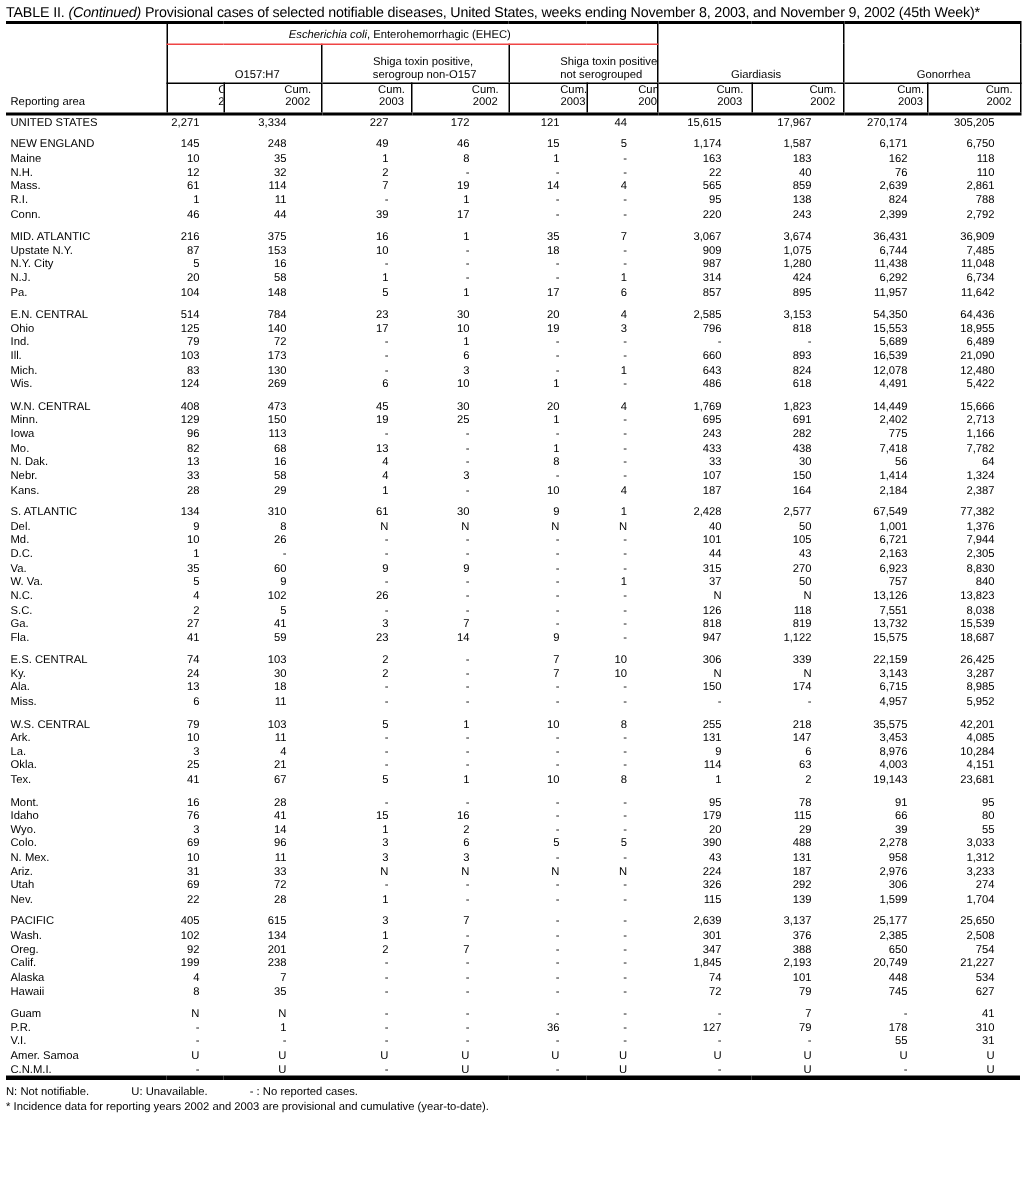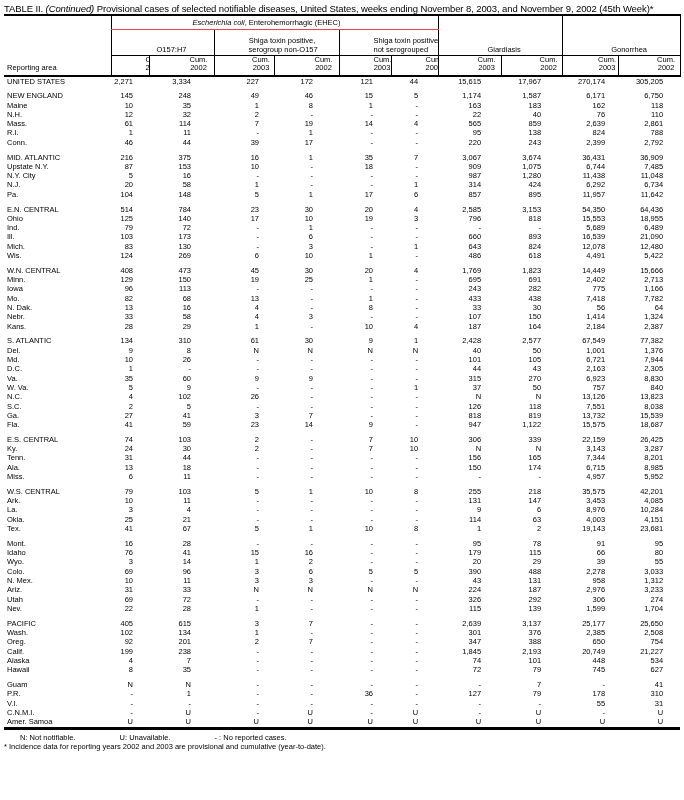--- a/index.html
+++ b/index.html
@@ -41,21 +41,21 @@
   td:nth-child(5)  { padding-right:26px; }
   td:nth-child(6)  { padding-right:18px; }
   td:nth-child(7)  { padding-right:20px; }
   td:nth-child(8)  { padding-right:20px; }
   td:nth-child(9)  { padding-right:21px; }
   td:nth-child(10) { padding-right:13px; }
   td:nth-child(11) { padding-right:17px; }
   .hr3 td.cum-cell { padding-right:0 !important;padding-left:34px; }
   
   .footnotes { margin-top:3px; font-size:7.5px; line-height:9.5px; }
-  .fn-item { display:inline-block;margin-left:16px; }
+  .fn-item { display:inline-block; }
   .fn-gap { margin-right:26px; }
 </style>
 </head>
 <body>
 
 <div class="page">
 
   <div class="title"><span>TABLE II. </span><i>(Continued)</i><span> Provisional cases of selected notifiable diseases, United States, weeks ending November 8, 2003, and November 9, 2002 (45th Week)*</span></div>
 
   <table>
@@ -637,33 +637,20 @@
           <td class="num">2</td>
           <td class="num">-</td>
           <td class="num">7</td>
           <td class="num">10</td>
           <td class="num">N</td>
           <td class="num">N</td>
           <td class="num">3,143</td>
           <td class="num">3,287</td>
         </tr>
         <tr>
-          <td class="label">Tenn.</td>
-          <td class="num">31</td>
-          <td class="num">44</td>
-          <td class="num">-</td>
-          <td class="num">-</td>
-          <td class="num">-</td>
-          <td class="num">-</td>
-          <td class="num">156</td>
-          <td class="num">165</td>
-          <td class="num">7,344</td>
-          <td class="num">8,201</td>
-        </tr>
-        <tr>
           <td class="label">Ala.</td>
           <td class="num">13</td>
           <td class="num">18</td>
           <td class="num">-</td>
           <td class="num">-</td>
           <td class="num">-</td>
           <td class="num">-</td>
           <td class="num">150</td>
           <td class="num">174</td>
           <td class="num">6,715</td>
@@ -974,43 +961,43 @@
           <td class="num">-</td>
           <td class="num">-</td>
           <td class="num">-</td>
           <td class="num">-</td>
           <td class="num">-</td>
           <td class="num">-</td>
           <td class="num">55</td>
           <td class="num">31</td>
         </tr>
         <tr>
+          <td class="label">Amer. Samoa</td>
+          <td class="num">U</td>
+          <td class="num">U</td>
+          <td class="num">U</td>
+          <td class="num">U</td>
+          <td class="num">U</td>
+          <td class="num">U</td>
+          <td class="num">U</td>
+          <td class="num">U</td>
+          <td class="num">U</td>
+          <td class="num">U</td>
+        </tr>
+        <tr>
           <td class="label">C.N.M.I.</td>
           <td class="num">-</td>
           <td class="num">U</td>
           <td class="num">-</td>
           <td class="num">U</td>
           <td class="num">-</td>
           <td class="num">U</td>
           <td class="num">-</td>
           <td class="num">U</td>
           <td class="num">-</td>
-          <td class="num">U</td>
-        </tr>
-        <tr>
-          <td class="label">Amer. Samoa</td>
-          <td class="num">U</td>
-          <td class="num">U</td>
-          <td class="num">U</td>
-          <td class="num">U</td>
-          <td class="num">U</td>
-          <td class="num">U</td>
-          <td class="num">U</td>
-          <td class="num">U</td>
-          <td class="num">U</td>
           <td class="num">U</td>
         </tr>
       </tbody>
   </table>
 
   <div class="footnotes">
     <div>
       <span class="fn-item fn-gap">N: Not notifiable.</span>
       <span class="fn-item fn-gap">U: Unavailable.</span>
       <span class="fn-item">- : No reported cases.</span>

